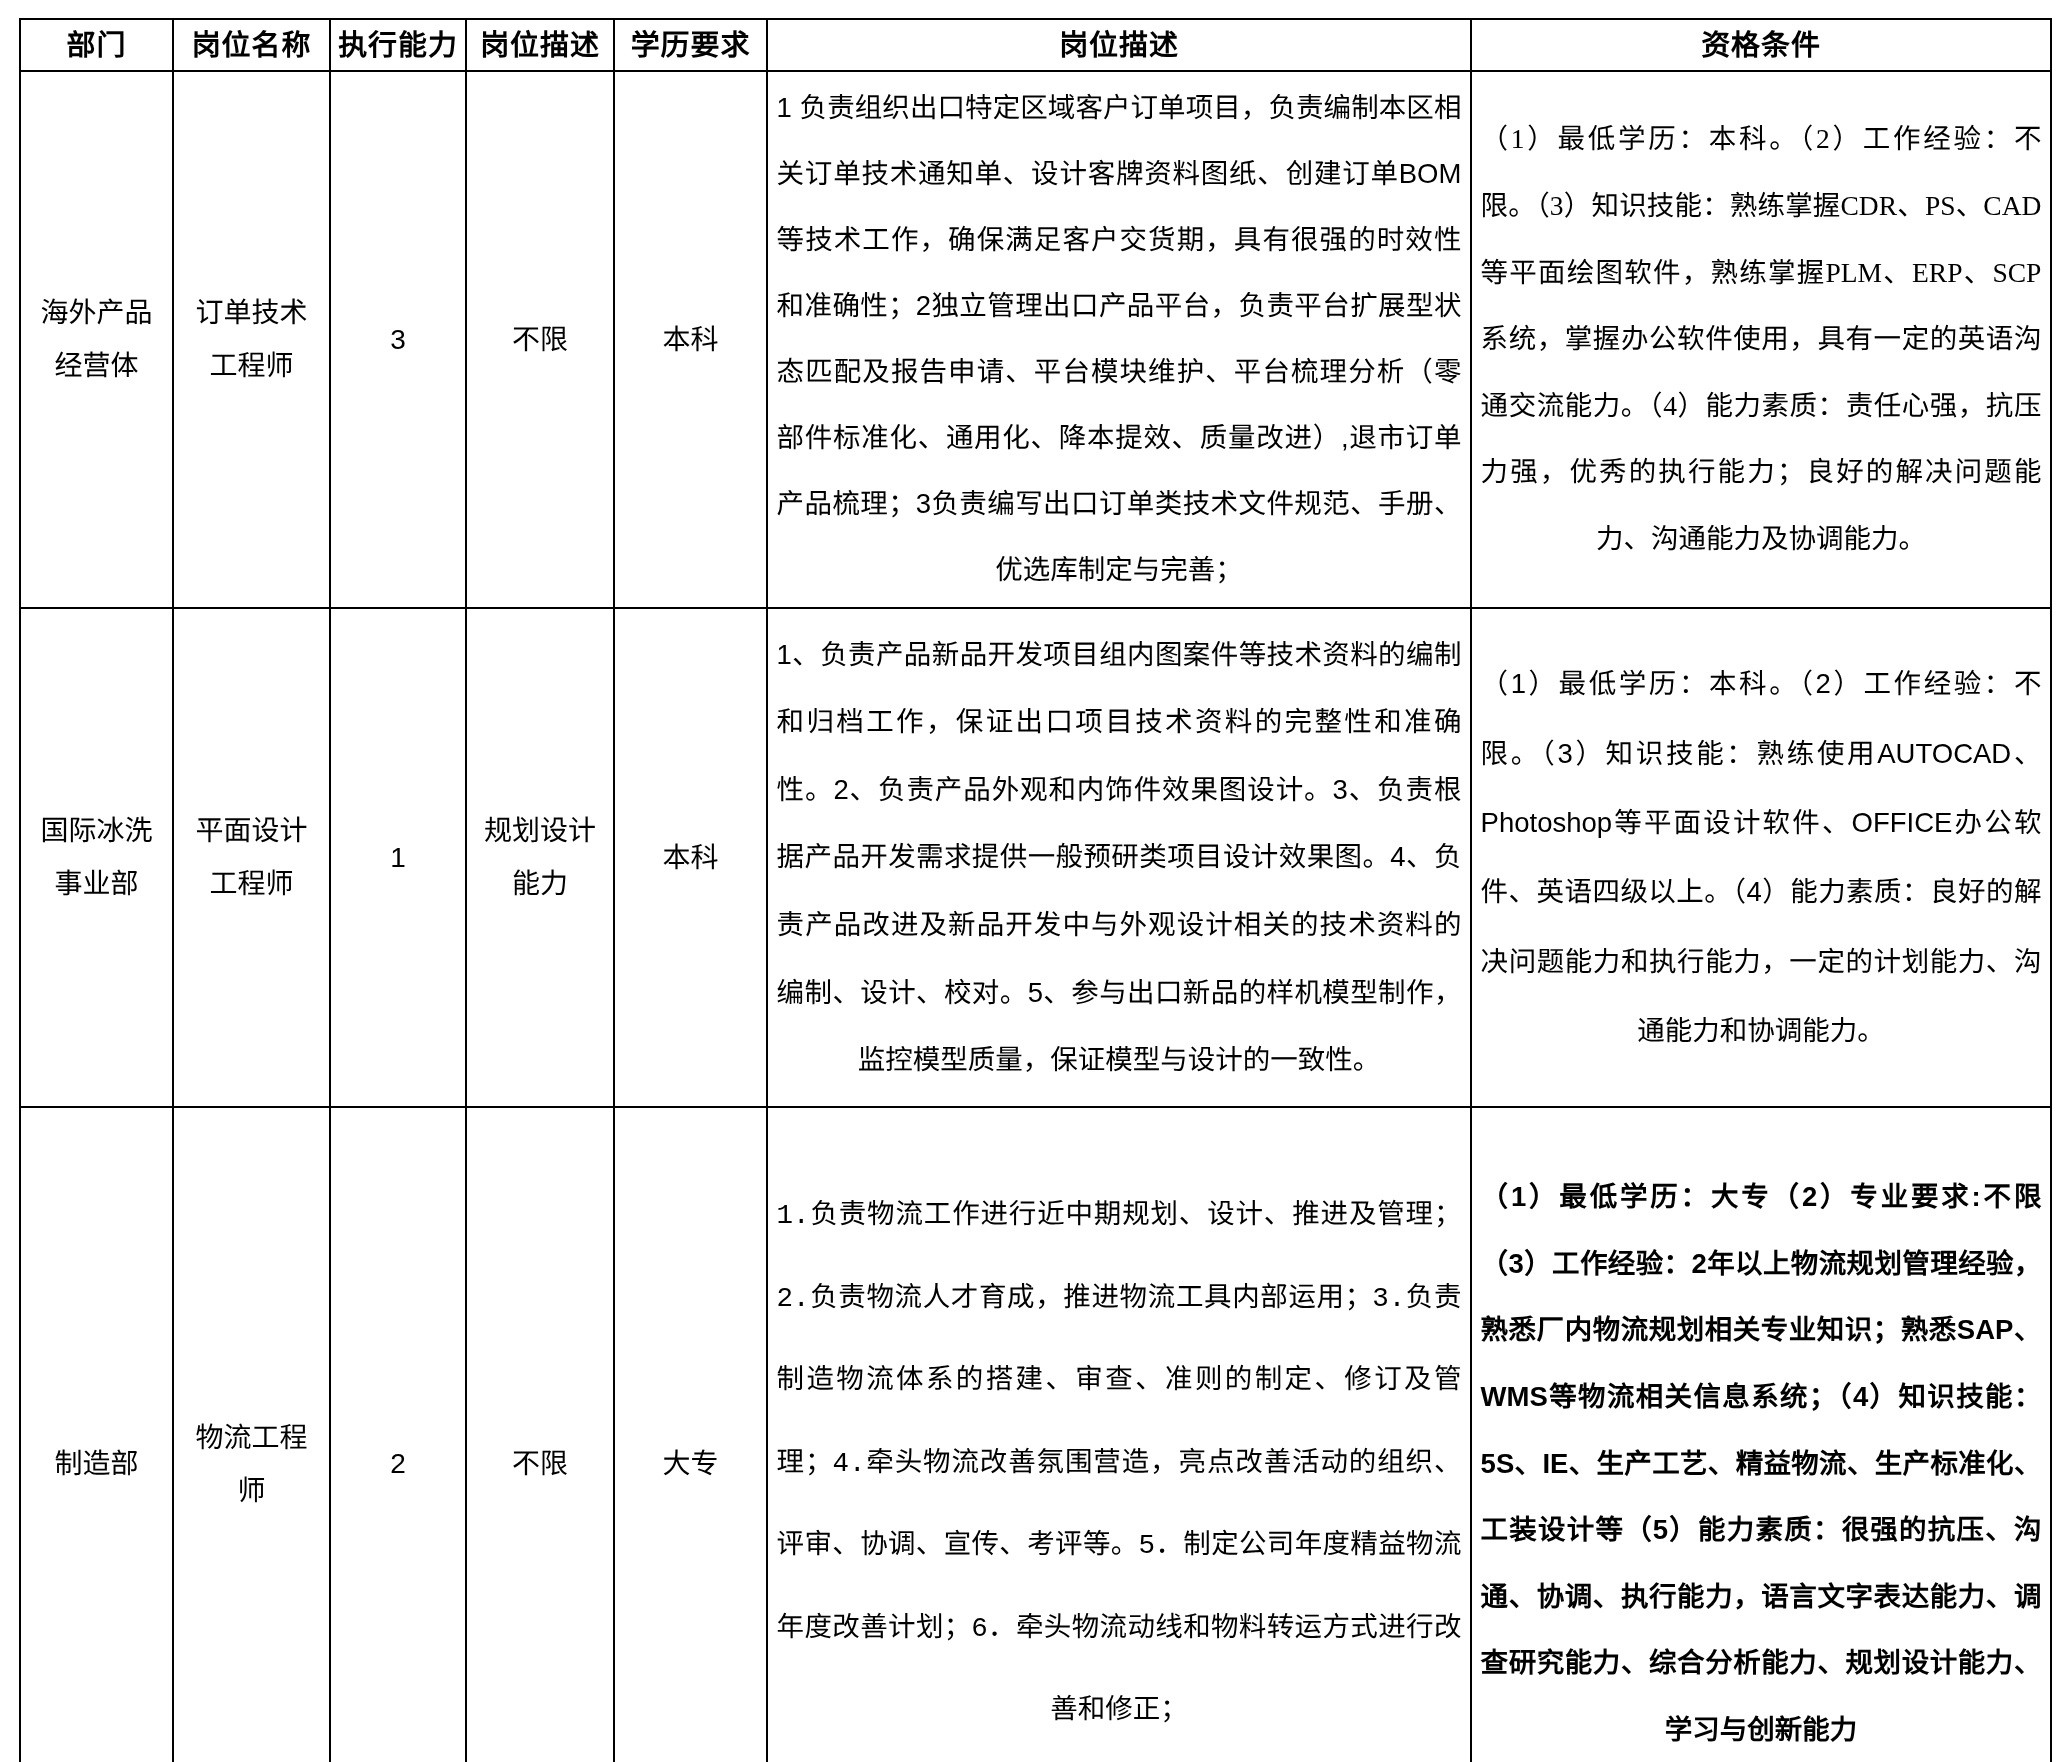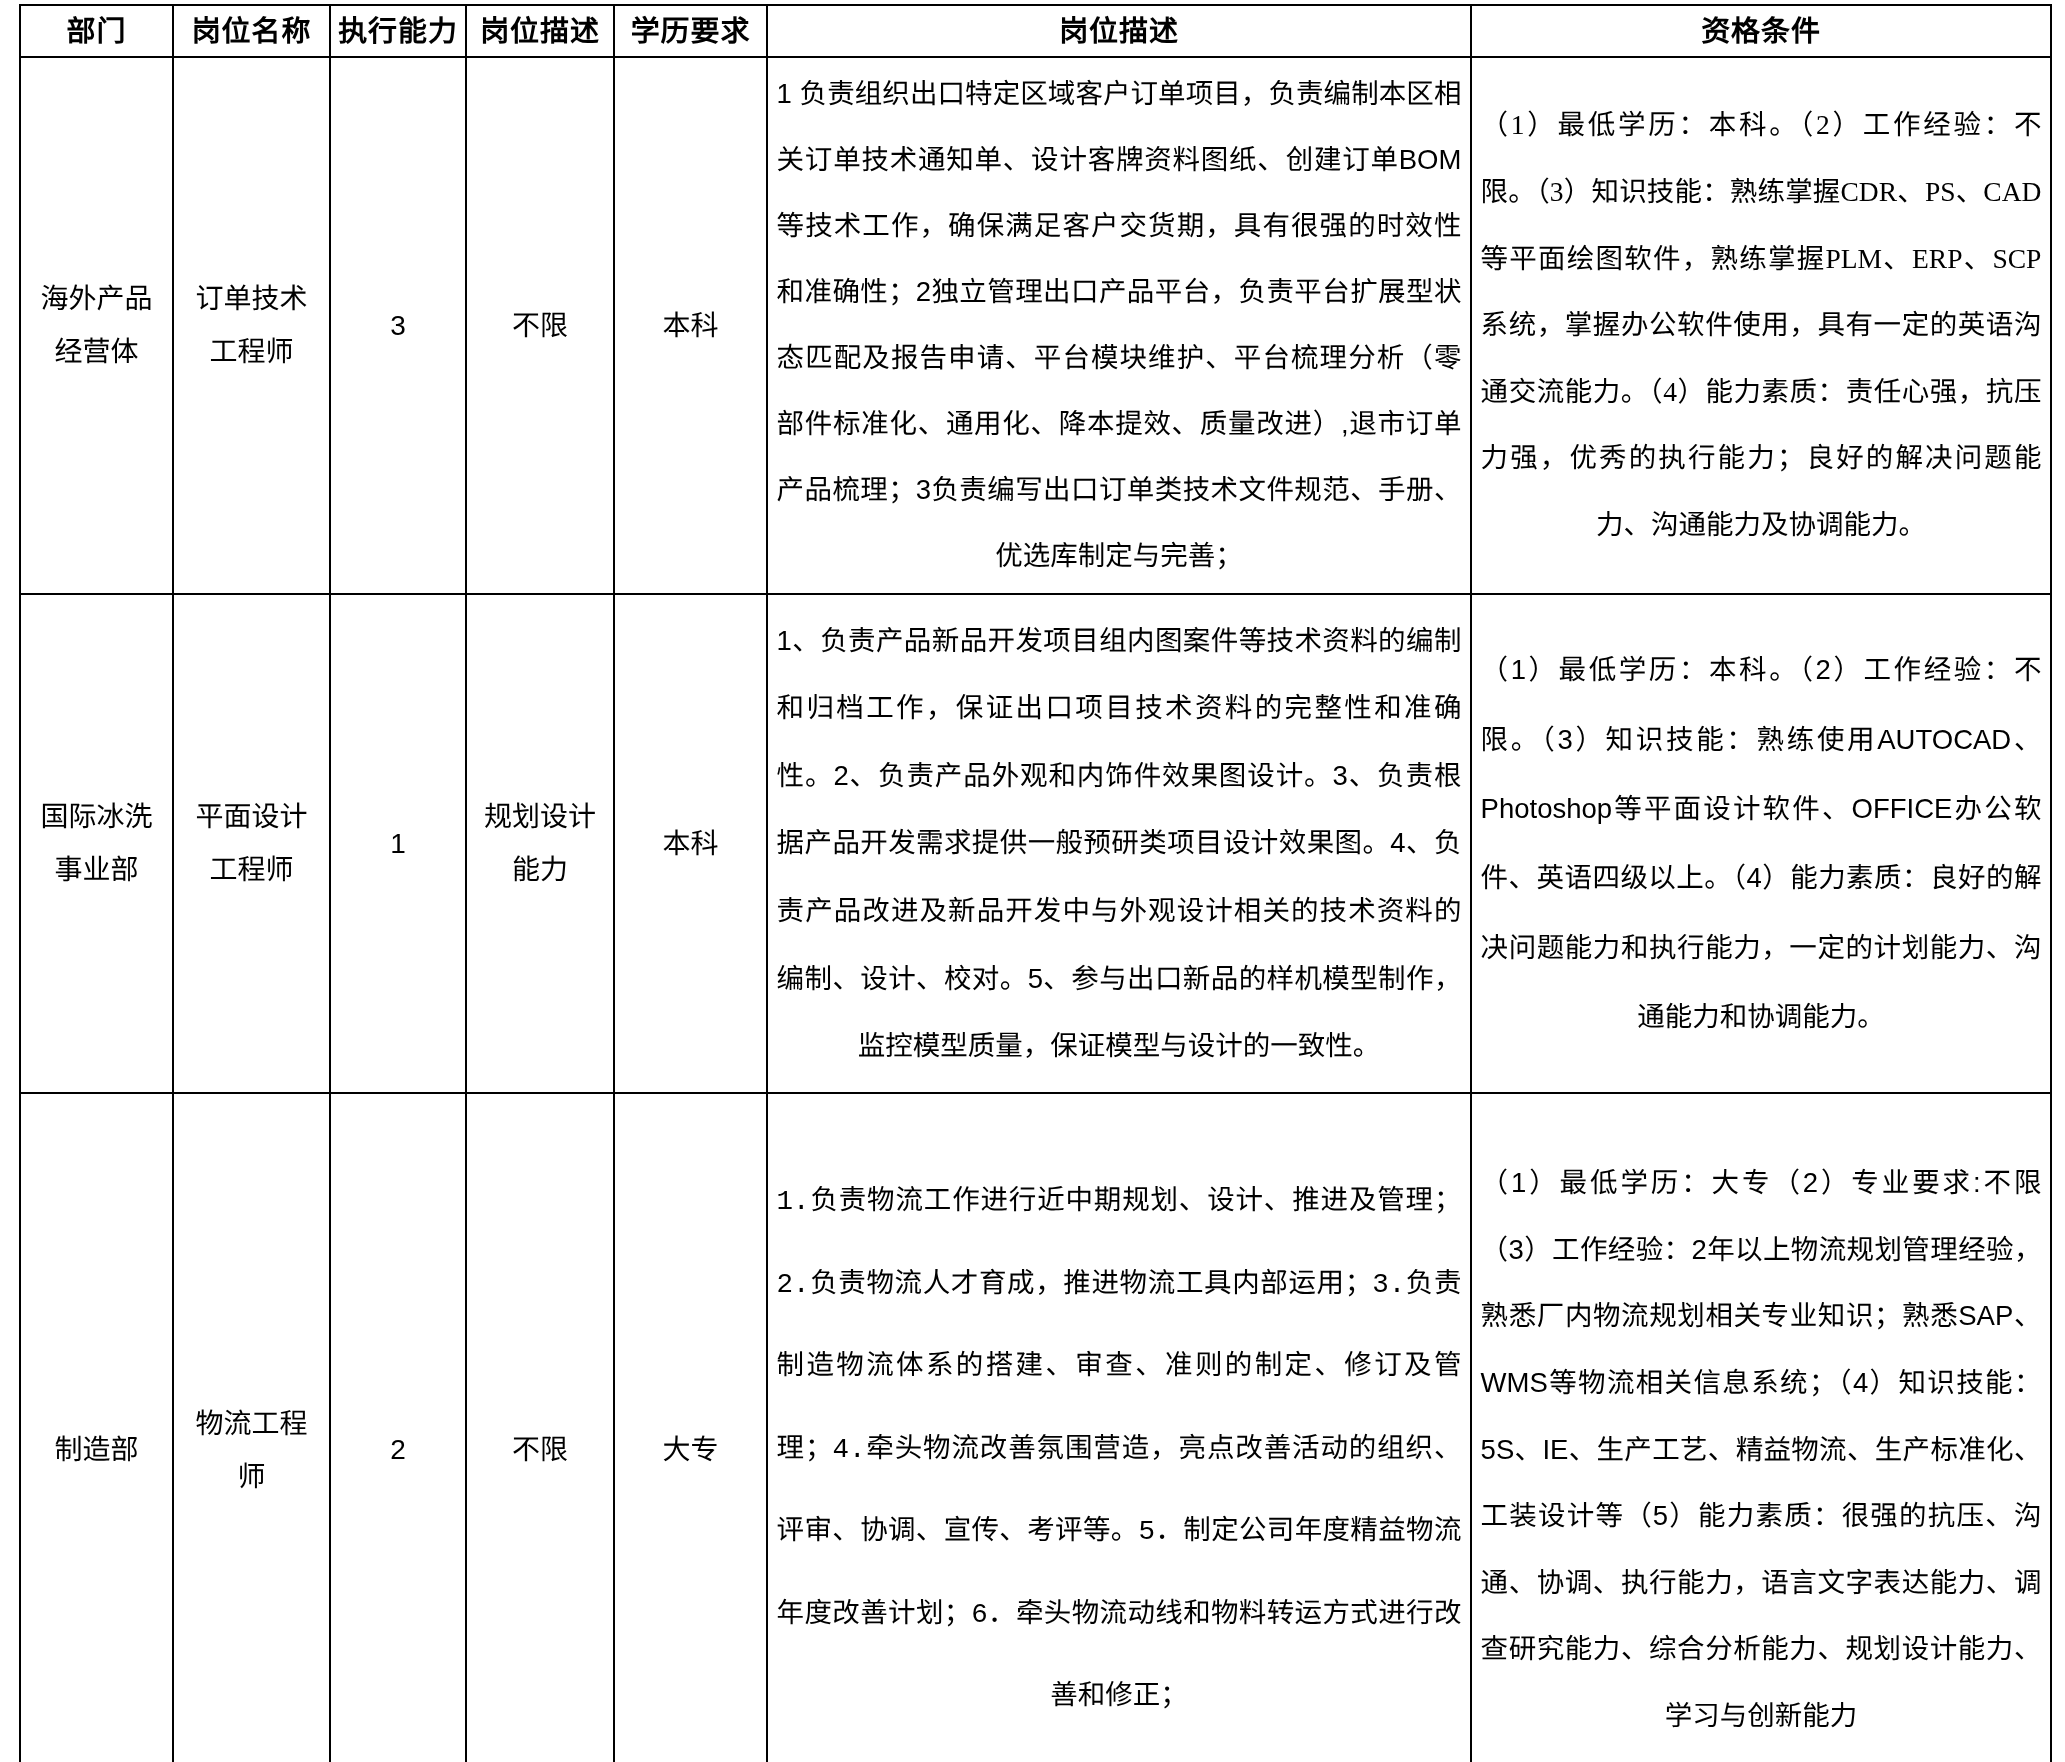--- a/index.html
+++ b/index.html
@@ -11,21 +11,21 @@
     width: 2066px;
     height: 1763px;
     font-family: "Liberation Sans", "DejaVu Sans", sans-serif;
     color: #000000;
     overflow: hidden;
   }
   .sheet {
     width: 2066px;
     height: 1763px;
     box-sizing: border-box;
-    padding: 4px 17px 0 19px;
+    padding: 18px 17px 0 19px;
   }
   table.recruit {
     border-collapse: collapse;
     table-layout: fixed;
     width: 2031px;
   }
   table.recruit th,
   table.recruit td {
     border: 2.6px solid #000000;
     vertical-align: middle;
@@ -67,21 +67,21 @@
     text-justify: inter-ideograph;
   }
   td.cell-qual p { line-height: 2.36; }
 
   
   tr.row-1 td.cell-desc p { line-height: 2.40; }
   tr.row-1 td.cell-qual p { line-height: 2.42; font-family: Liberation Serif, serif; }
   tr.row-2 td.cell-desc p { line-height: 2.46; }
   tr.row-2 td.cell-qual p { line-height: 2.52; }
   tr.row-3 td.cell-desc p { line-height: 3.00; font-family: Liberation Mono, monospace; }
-  tr.row-3 td.cell-qual p { line-height: 2.42; }
+  tr.row-3 td.cell-qual p { line-height: 2.42; font-weight: bold; }
 
   tr.row-1 { height: 499px; }
   tr.row-2 { height: 499px; }
   tr.row-3 { height: 714px; }
 </style>
 </head>
 <body>
 
 <div class="sheet">
   <table class="recruit">

